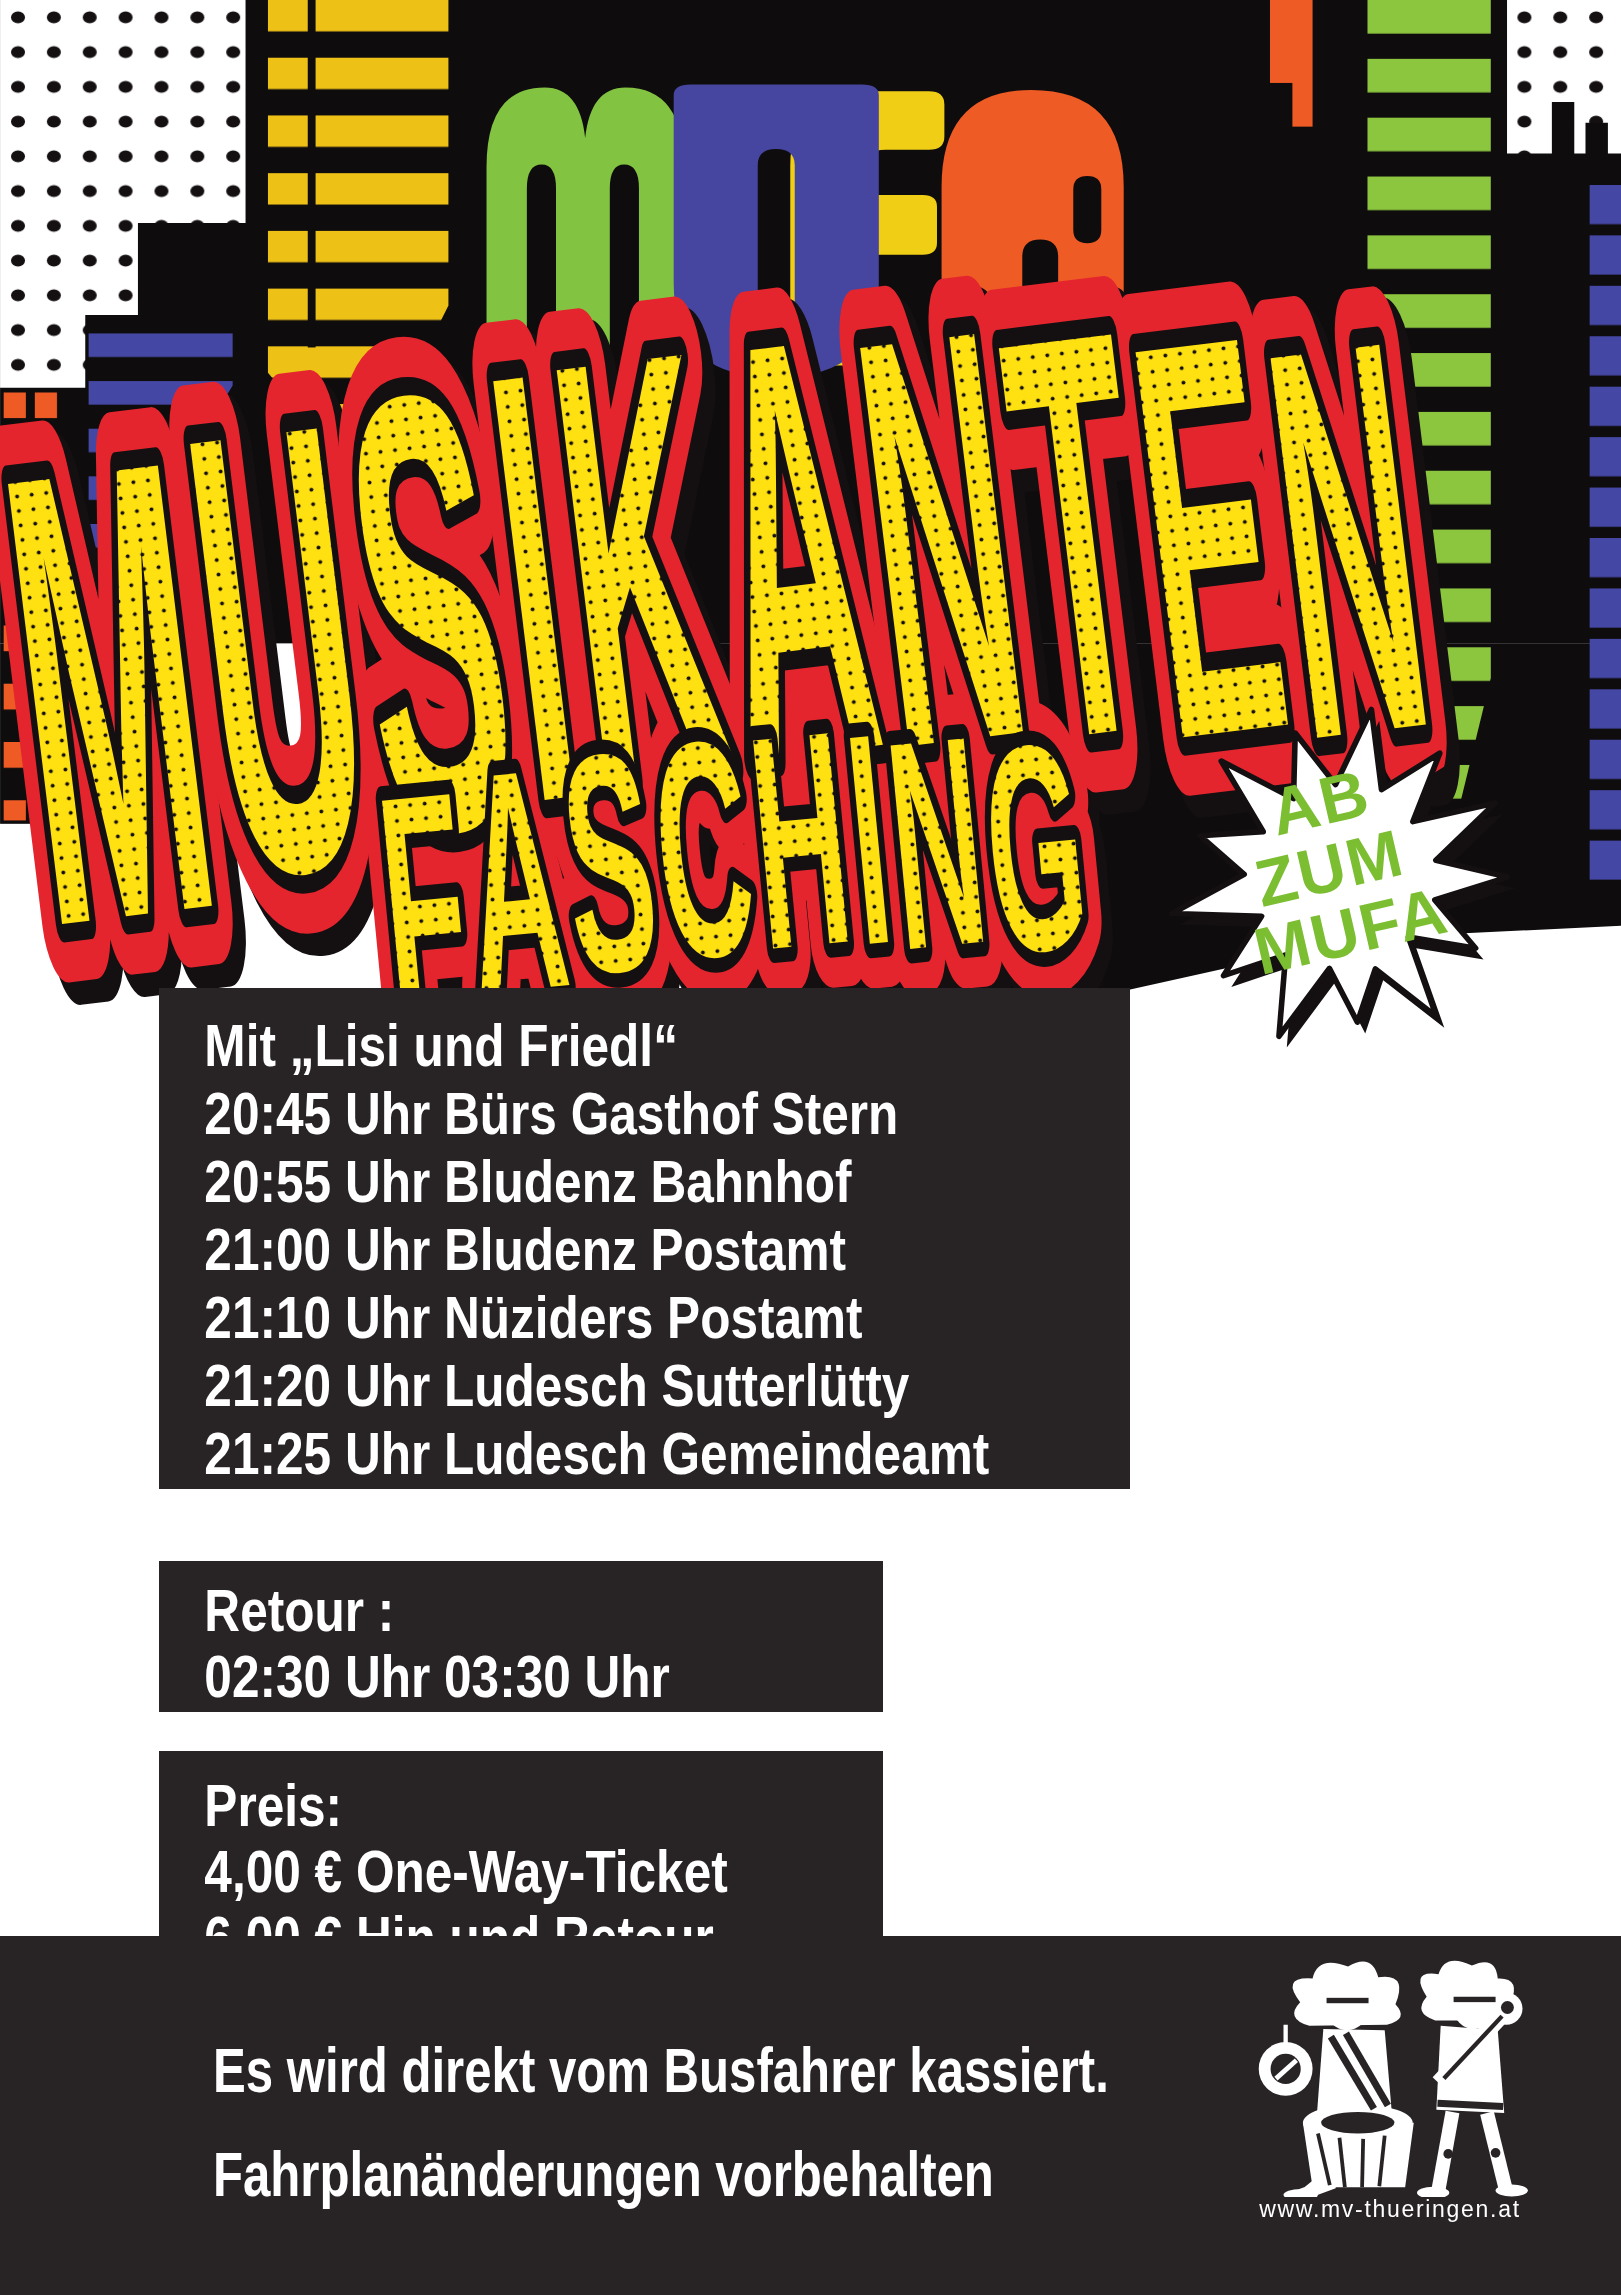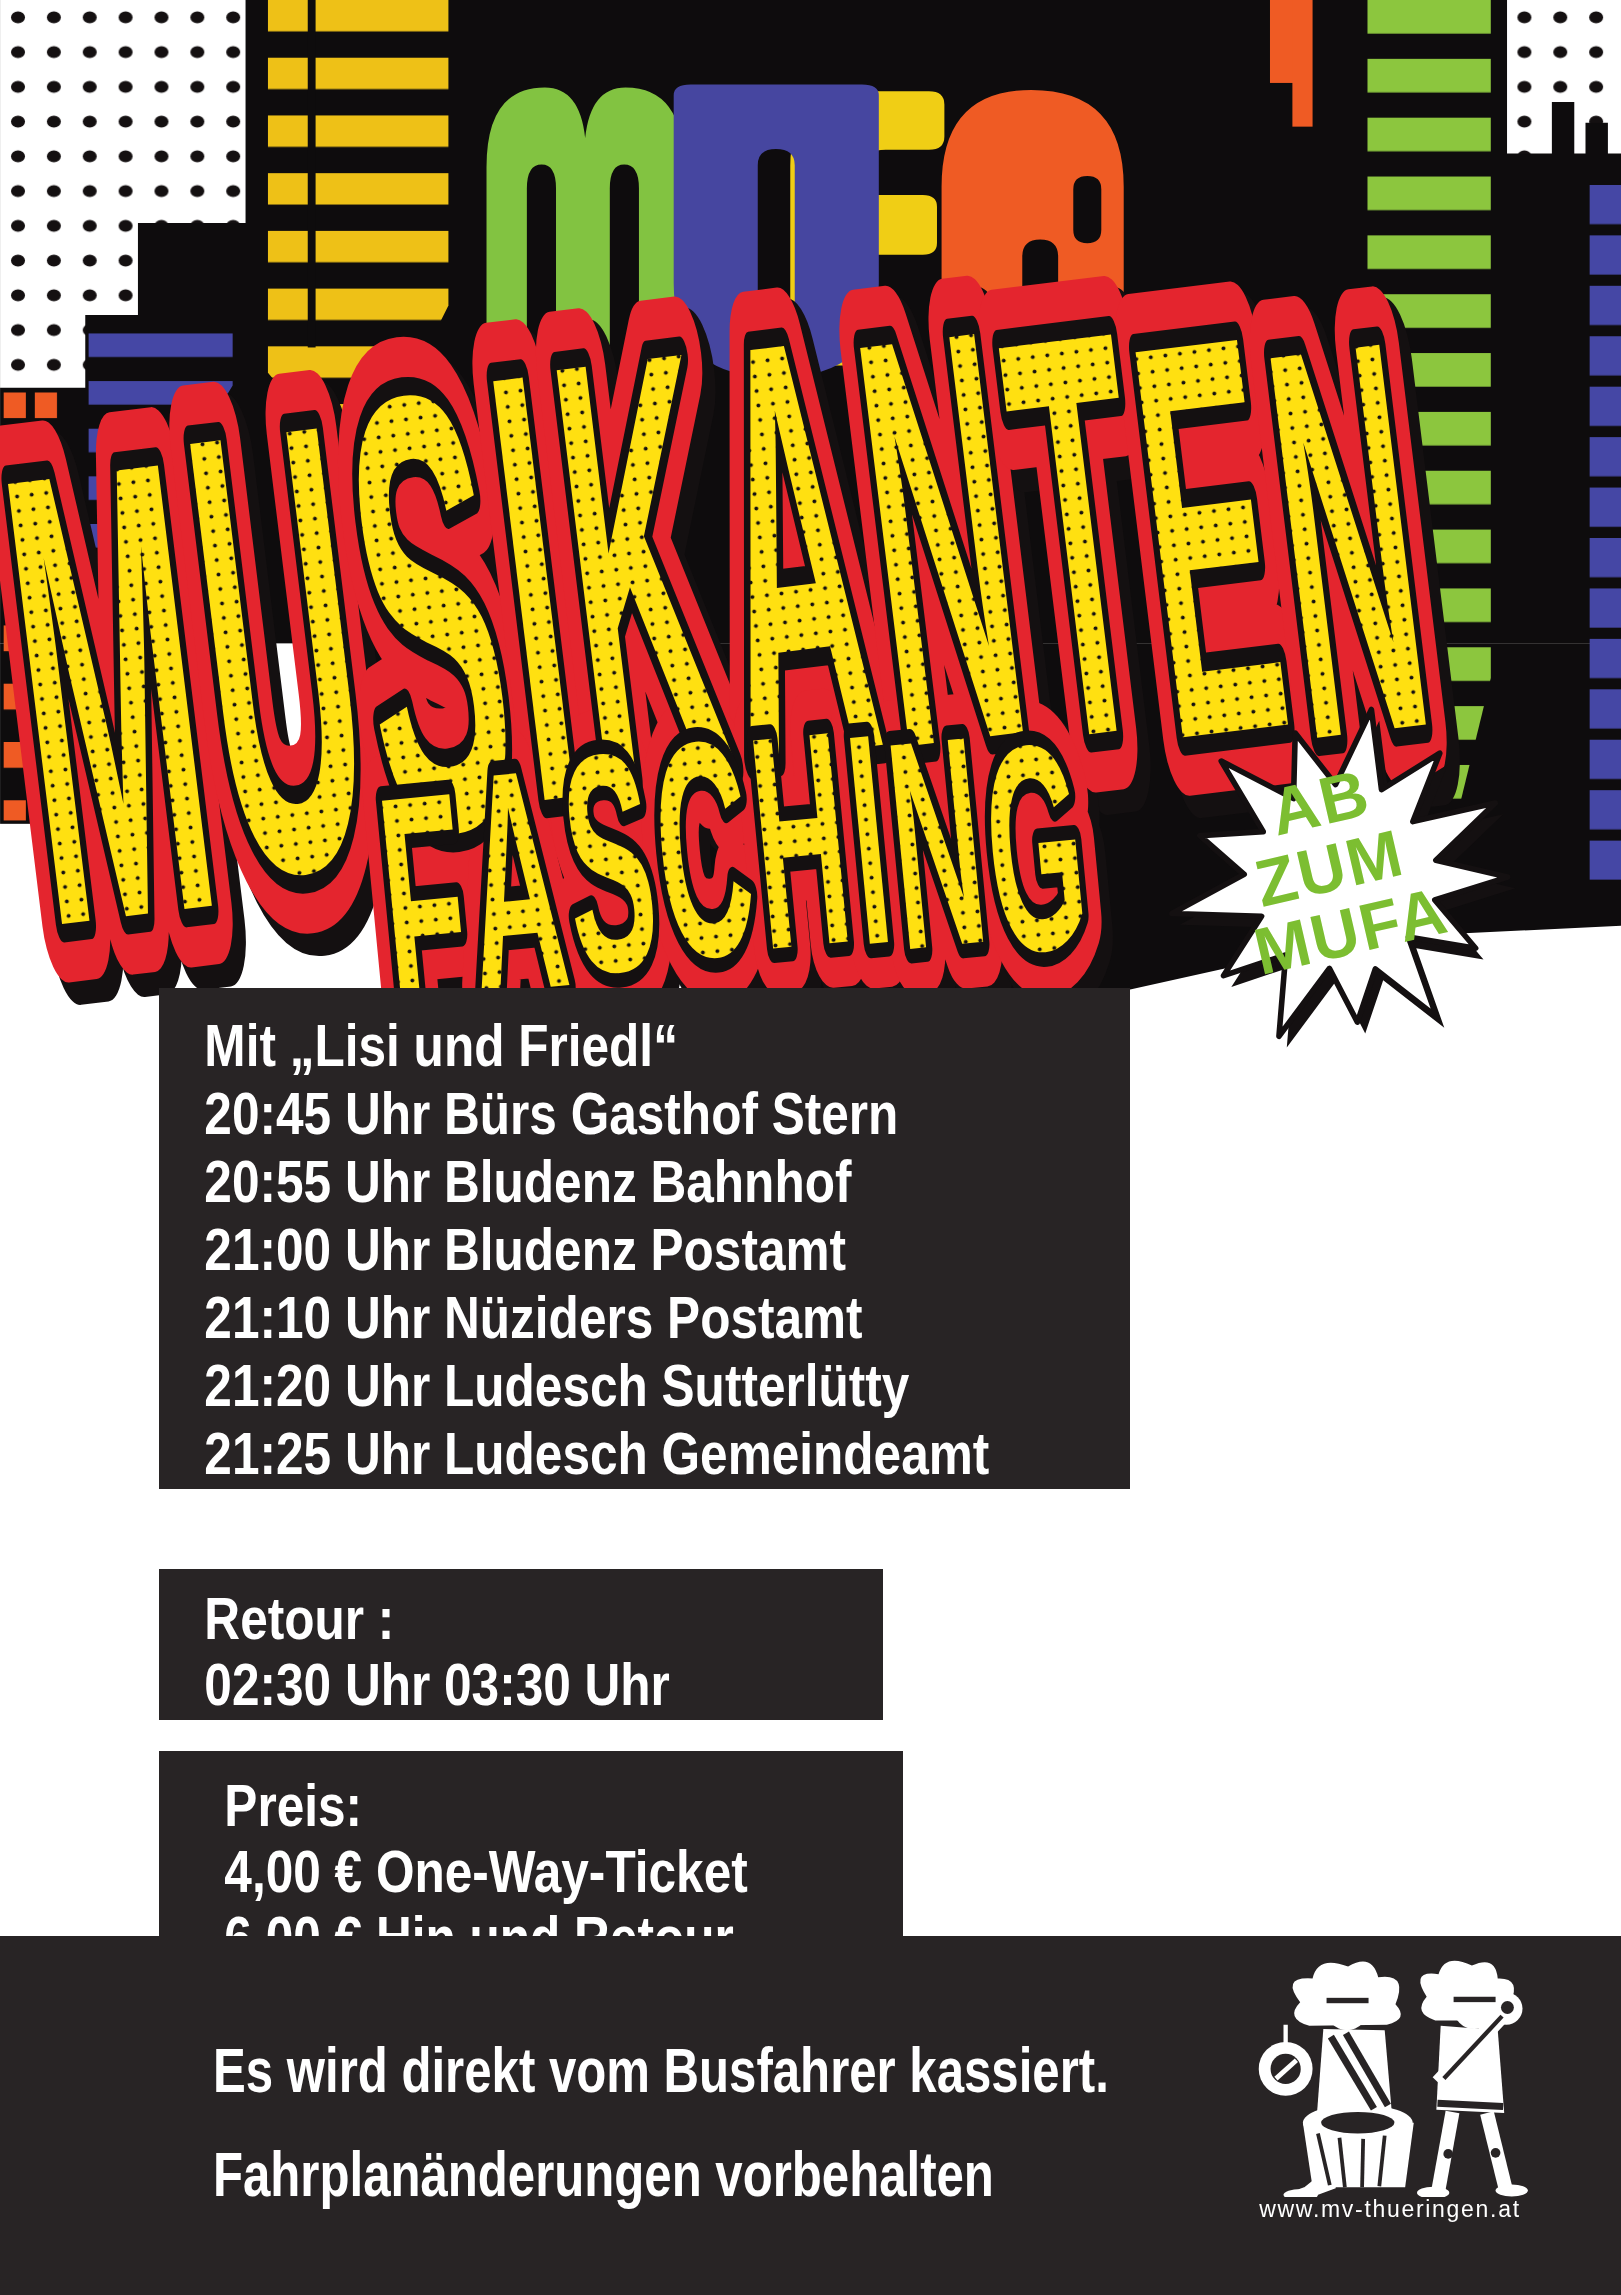--- a/index.html
+++ b/index.html
@@ -120,28 +120,28 @@
       <div>Mit „Lisi und Friedl“</div>
       <div>20:45 Uhr Bürs Gasthof Stern</div>
       <div>20:55 Uhr Bludenz Bahnhof</div>
       <div>21:00 Uhr Bludenz Postamt</div>
       <div>21:10 Uhr Nüziders Postamt</div>
       <div>21:20 Uhr Ludesch Sutterlütty</div>
       <div>21:25 Uhr Ludesch Gemeindeamt</div>
     </div>
   </div>
 
-  <div class="panel" style="left:159px;top:1561px;width:724px;height:151px;margin-top:8px;">
+  <div class="panel" style="left:159px;top:1561px;width:724px;height:151px;">
     <div class="panel-text ret" style="padding:17px 0 0 54px;">
       <div>Retour :</div>
       <div>02:30 Uhr 03:30 Uhr</div>
     </div>
   </div>
 
-  <div class="panel" style="left:159px;top:1751px;width:724px;height:235px;padding-left:20px;">
+  <div class="panel" style="left:159px;top:1751px;width:724px;height:235px;">
     <div class="panel-text pre" style="padding:22.4px 0 0 54px;">
       <div>Preis:</div>
       <div>4,00 € One-Way-Ticket</div>
       <div>6,00 € Hin und Retour</div>
     </div>
   </div>
 
   <div id="band"></div>
 
   <div class="footer-line" style="left:213px;top:2039px;">Es wird direkt vom Busfahrer kassiert.</div>

